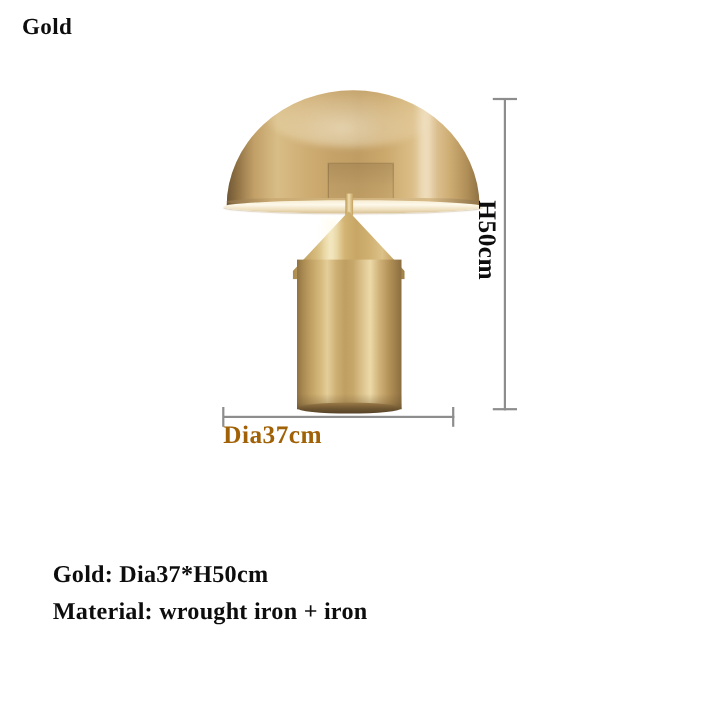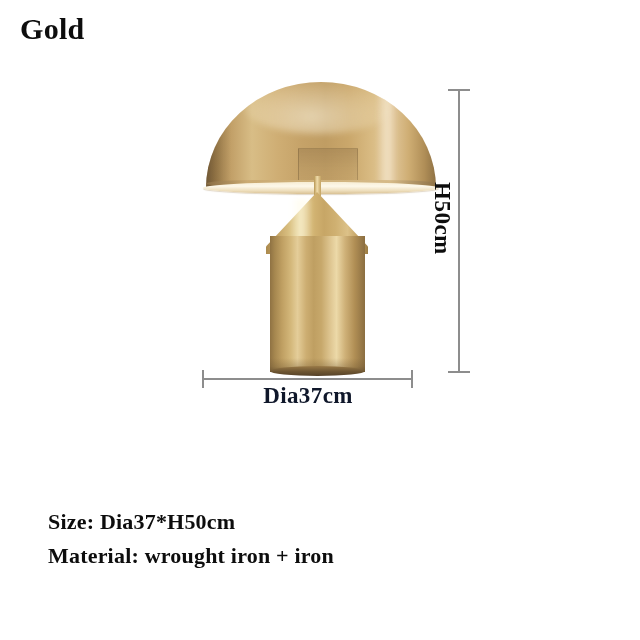--- a/index.html
+++ b/index.html
@@ -15,21 +15,21 @@
     overflow: hidden;
     font-family: "Liberation Serif", "DejaVu Serif", serif;
     color: #111111;
   }
 
   
   #product-title {
     position: absolute;
     left: 20px;
     top: 14px;
-    font-size: 30px;
+    font-size: 21px;
     font-weight: bold;
     letter-spacing: 0.3px;
     line-height: 1;
     color: #0d0d0d;
   }
 
   
   #lamp-figure {
     position: absolute;
     left: 0;
@@ -286,25 +286,25 @@
     left: 411px;
     top: 370px;
     width: 2px;
     height: 18px;
   }
   #dim-horizontal-label {
     position: absolute;
     left: 203px;
     top: 383px;
     width: 210px;
-    text-align: center;
+    text-align: left;
     font-size: 23px;
     font-weight: bold;
     letter-spacing: 0.4px;
-    color: #0f172a;
+    color: #a16207;
   }
 
   
   #spec-list {
     position: absolute;
     left: 48px;
     top: 505px;
     width: 560px;
   }
   .spec-line {
@@ -349,15 +349,15 @@
   <div class="dim-line" id="dim-vertical-tick-bottom"></div>
   <div id="dim-vertical-label">H50cm</div>
 
   <div class="dim-line" id="dim-horizontal-line"></div>
   <div class="dim-line" id="dim-horizontal-tick-left"></div>
   <div class="dim-line" id="dim-horizontal-tick-right"></div>
   <div id="dim-horizontal-label">Dia37cm</div>
 </div>
 
 <div id="spec-list">
-  <div class="spec-line">Size: Dia37*H50cm</div>
+  <div class="spec-line">Gold: Dia37*H50cm</div>
   <div class="spec-line">Material: wrought iron + iron</div>
 </div>
 
 </body></html>

